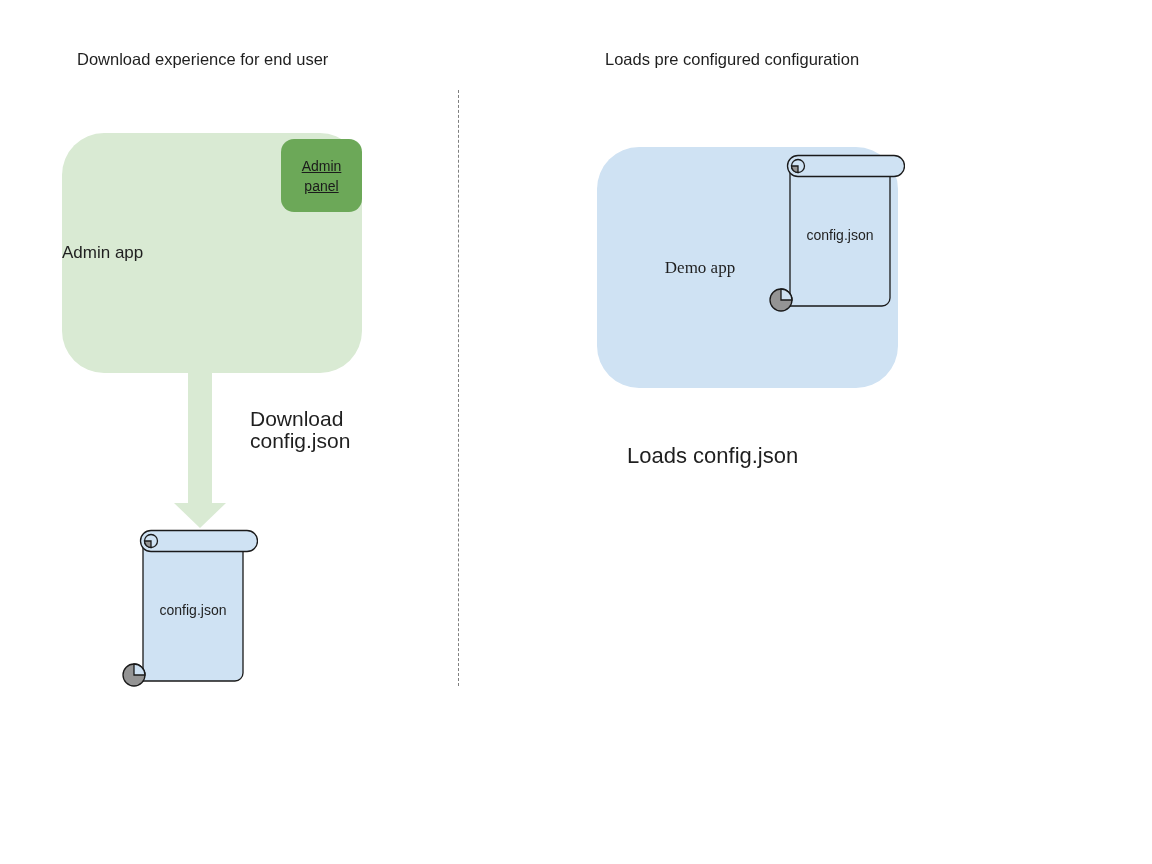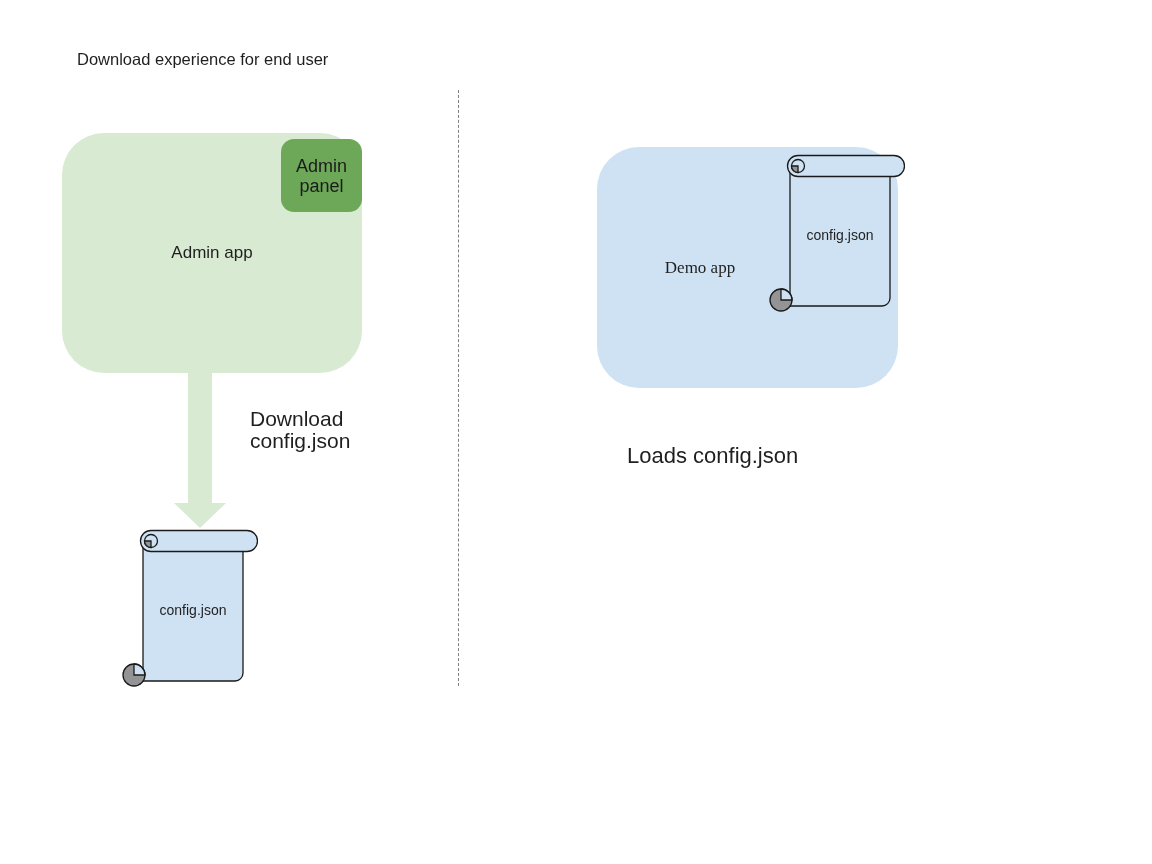--- a/index.html
+++ b/index.html
@@ -27,41 +27,41 @@
   .section-title {
     font-size: 16.5px;
     line-height: 20px;
     white-space: nowrap;
   }
 
   .app-box {
     border-radius: 42px;
     display: flex;
     align-items: center;
-    justify-content: center;
   }
   .app-box.green { background: var(--light-green); }
   .app-box.blue  { background: var(--light-blue); }
 
   .app-label {
     font-size: 17px;
     white-space: nowrap;
   }
 
   .admin-panel {
     background: var(--green);
     border-radius: 13px;
     display: flex;
     align-items: center;
     justify-content: center;
     text-align: center;
     color: #1b1b1b;
-    font-size: 18px;
+    font-size: 14px;
     line-height: 20px;
     padding: 4px;
+    text-decoration: underline;
   }
 
   .multiline-label {
     font-size: 21px;
     line-height: 22px;
   }
 
   .caption {
     font-size: 22px;
     white-space: nowrap;
@@ -120,20 +120,21 @@
 
     <circle class="fill-blue outlined" cx="29" cy="12" r="6.5"></circle>
     <path class="fill-gray outlined" d="M29 12 L29 18.5 A6.5 6.5 0 0 1 22.5 12 Z"></path>
   </svg>
   <div class="abs scroll-label-area" style="left:143px; top:549px; width:100px; height:122px;">
     <span>config.json</span>
   </div>
 
   <div class="abs divider" style="left:458px; top:90px; height:596px;"></div>
 
+  <div class="abs section-title" style="left:605px; top:49px;">Loads pre configured configuration</div>
 
   <div class="abs app-box blue" style="left:597px; top:147px; width:301px; height:241px;"></div>
   <div class="abs scroll-label-area" style="left:597px; top:147px; width:206px; height:241px; font-size:17px;font-family:Liberation Serif, serif;">
     <span>Demo app</span>
   </div>
 
   <svg class="abs" style="left:769px; top:154px;" width="136" height="158" viewBox="0 0 136 158" aria-hidden="true">
 
     <path class="fill-blue outlined" d="M21 12 H121 V144 A8 8 0 0 1 113 152 H21 Z"></path>
 

